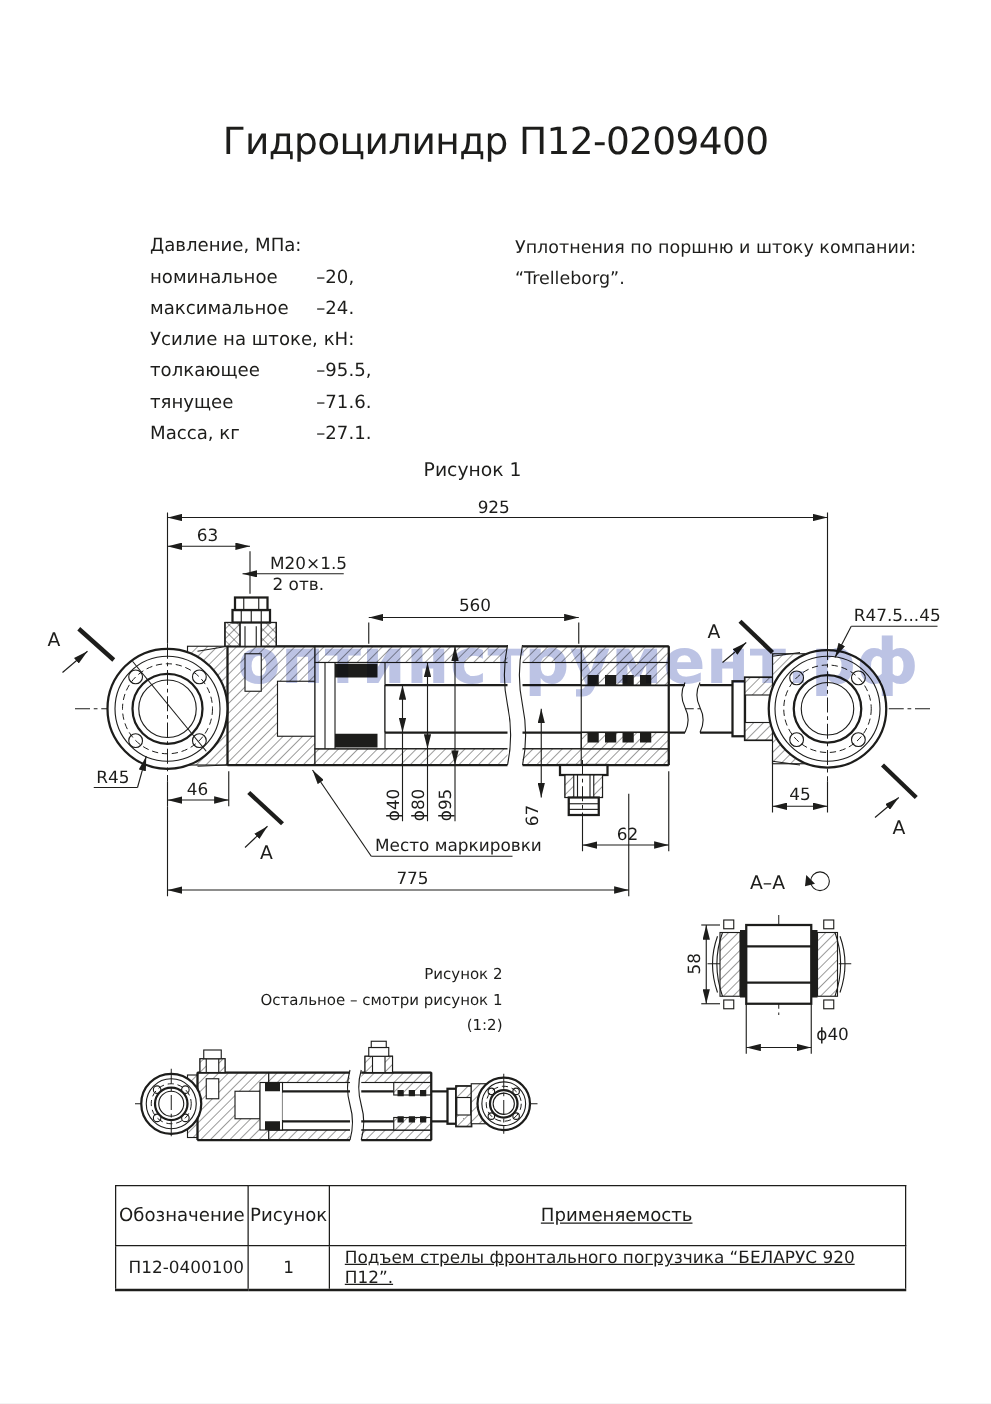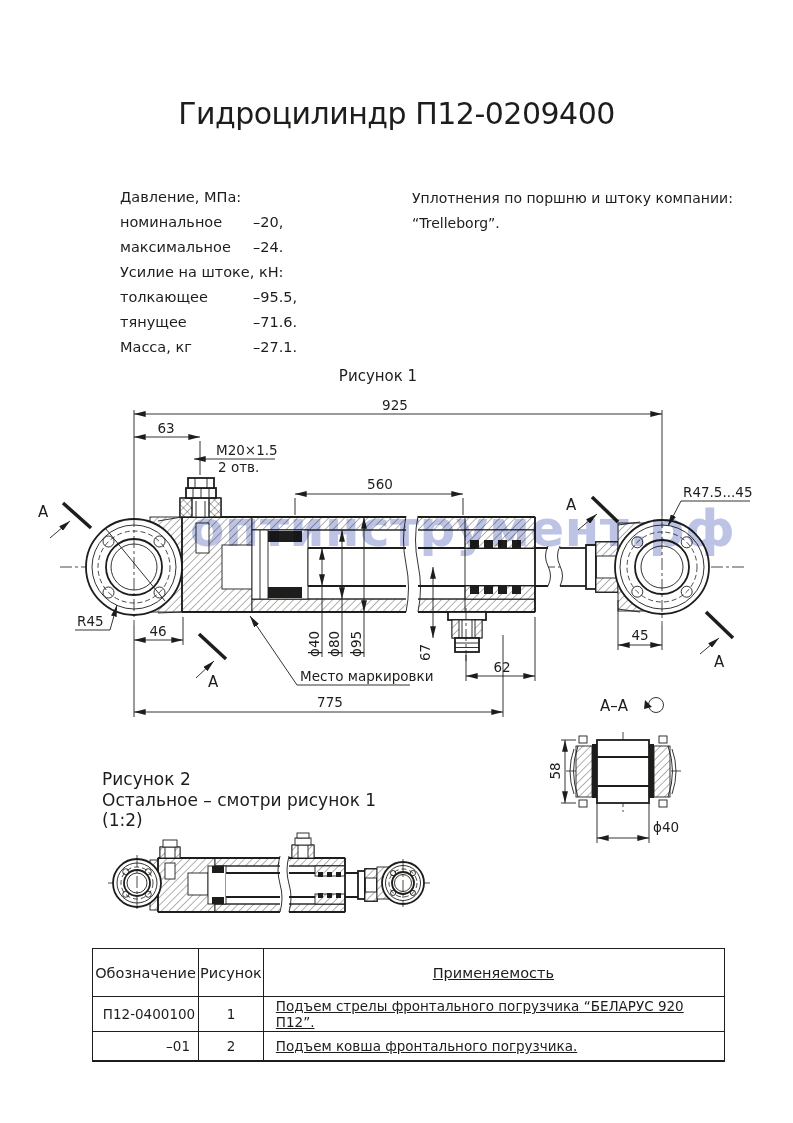--- a/index.html
+++ b/index.html
@@ -5,21 +5,21 @@
   html,body{margin:0;padding:0;background:#e8e8e8;}
   #sheet{position:relative;width:793px;height:1123px;background:#ffffff;overflow:hidden;
          font-family:"DejaVu Sans",sans-serif;color:#1d1d1b;}
   .abs{position:absolute;}
   #title{top:96px;left:0;width:793px;text-align:center;font-size:30px;letter-spacing:-0.5px;}
   #specs{top:185px;left:120px;font-size:14.5px;}
   .spec-row{height:25px;line-height:25px;white-space:nowrap;}
   .spec-label{display:inline-block;width:133px;}
   #notes{top:186px;left:412px;font-size:14px;line-height:25px;white-space:nowrap;}
   #fig1-caption{top:367px;left:278px;width:200px;text-align:center;font-size:15px;}
-  #fig2-caption{top:769px;left:102px;width:300px;text-align:left;font-size:17px;line-height:20.5px;}
+  #fig2-caption{top:769px;left:102px;width:300px;text-align:right;font-size:12px;line-height:20.5px;}
   #watermark{top:500px;left:190px;width:440px;font-size:50px;font-weight:600;letter-spacing:0.5px;
              mix-blend-mode:multiply;opacity:0.95;white-space:nowrap;z-index:5;}
   
   #dwg{position:absolute;top:395px;left:0;}
   .cl{stroke:#1d1d1b;stroke-width:1.8;fill:none;}
   .th{stroke:#1d1d1b;stroke-width:0.9;fill:none;}
   .dim{stroke:#1d1d1b;stroke-width:0.9;fill:none;}
   .cen{stroke:#1d1d1b;stroke-width:0.8;stroke-dasharray:12 3 3 3;fill:none;}
   .dsh{stroke:#1d1d1b;stroke-width:0.8;stroke-dasharray:5 3;fill:none;}
   .thk{stroke:#1d1d1b;stroke-width:3.5;fill:none;}
@@ -468,21 +468,16 @@
         <tr>
       <th class="c-des">Обозначение</th>
       <th class="c-fig">Рисунок</th>
       <th class="c-app" style="text-align:center;padding-left:0;">Применяемость</th>
     </tr>
     <tr>
       <td class="c-des al">П12-0400100</td>
       <td class="c-fig">1</td>
       <td class="c-app">Подъем стрелы фронтального погрузчика “БЕЛАРУС 920 П12”.</td>
     </tr>
-    <tr>
-      <td class="c-des ar">–01</td>
-      <td class="c-fig">2</td>
-      <td class="c-app">Подъем ковша фронтального погрузчика.</td>
-    </tr>
   </tbody>
     </table>
 
 </div>
 
 </body></html>

